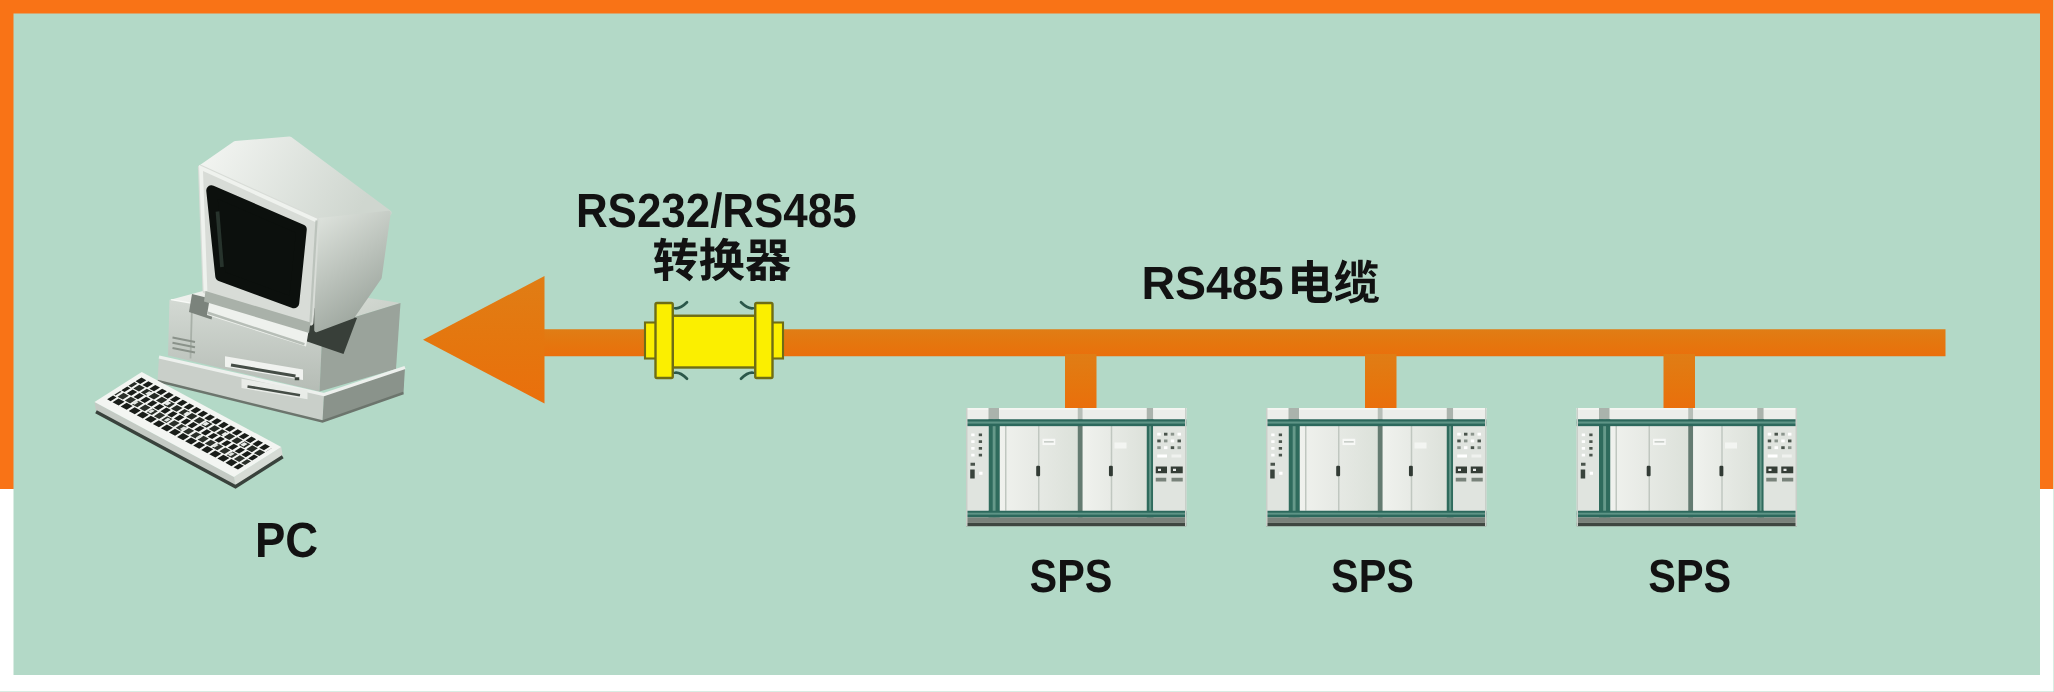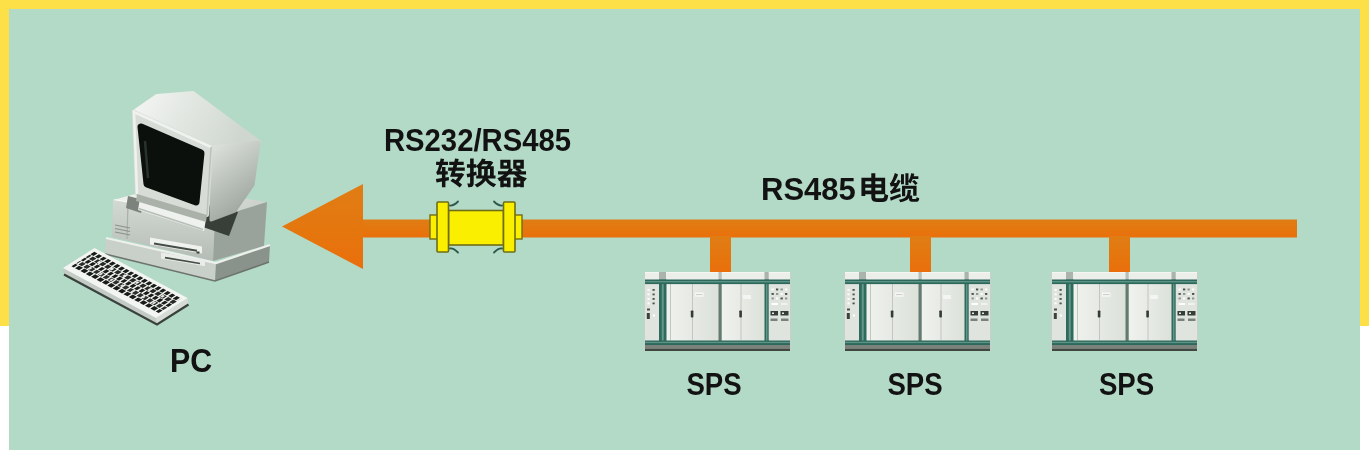--- a/index.html
+++ b/index.html
@@ -1,18 +1,18 @@
 <!DOCTYPE html>
 <html><head>
 <meta charset="utf-8">
 <style>
   html,body { margin:0; padding:0; }
   body { width:1369px; height:461px; overflow:hidden;
          font-family:"Liberation Sans","DejaVu Sans",sans-serif; }
-  #frame { position:relative; width:1369px; height:326px; background:#fde047; }
+  #frame { position:relative; width:1369px; height:326px; background:#f97316; }
   #canvas { position:absolute; left:9px; top:9px; width:1351px; height:441px; background:#b3d9c7; }
   #art { position:absolute; left:0; top:0; width:1369px; height:461px; display:block; }
   .sr { position:absolute; width:1px; height:1px; overflow:hidden;
          clip-path:inset(50%); white-space:nowrap; }
 </style>
 </head>
 <body>
 
 <div id="frame">
   <div id="canvas"></div>

